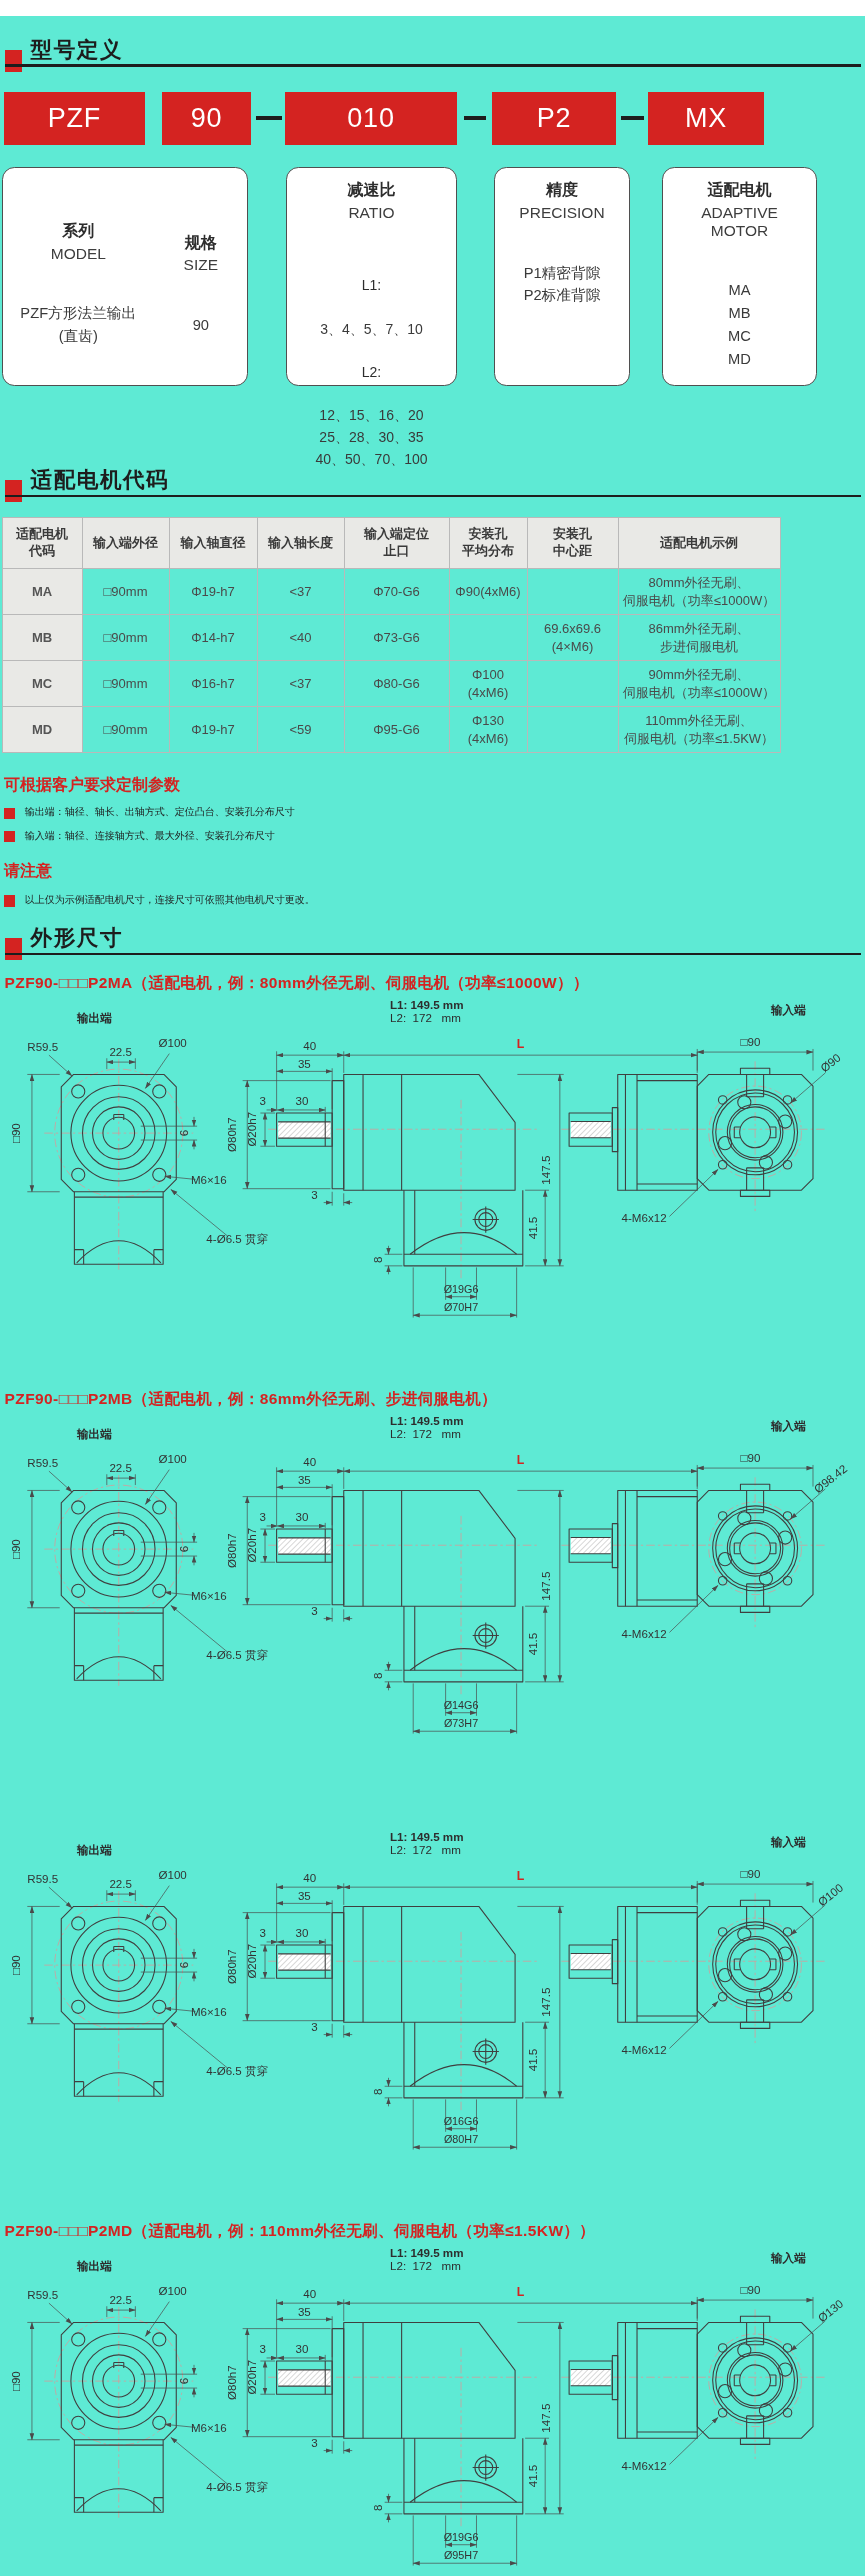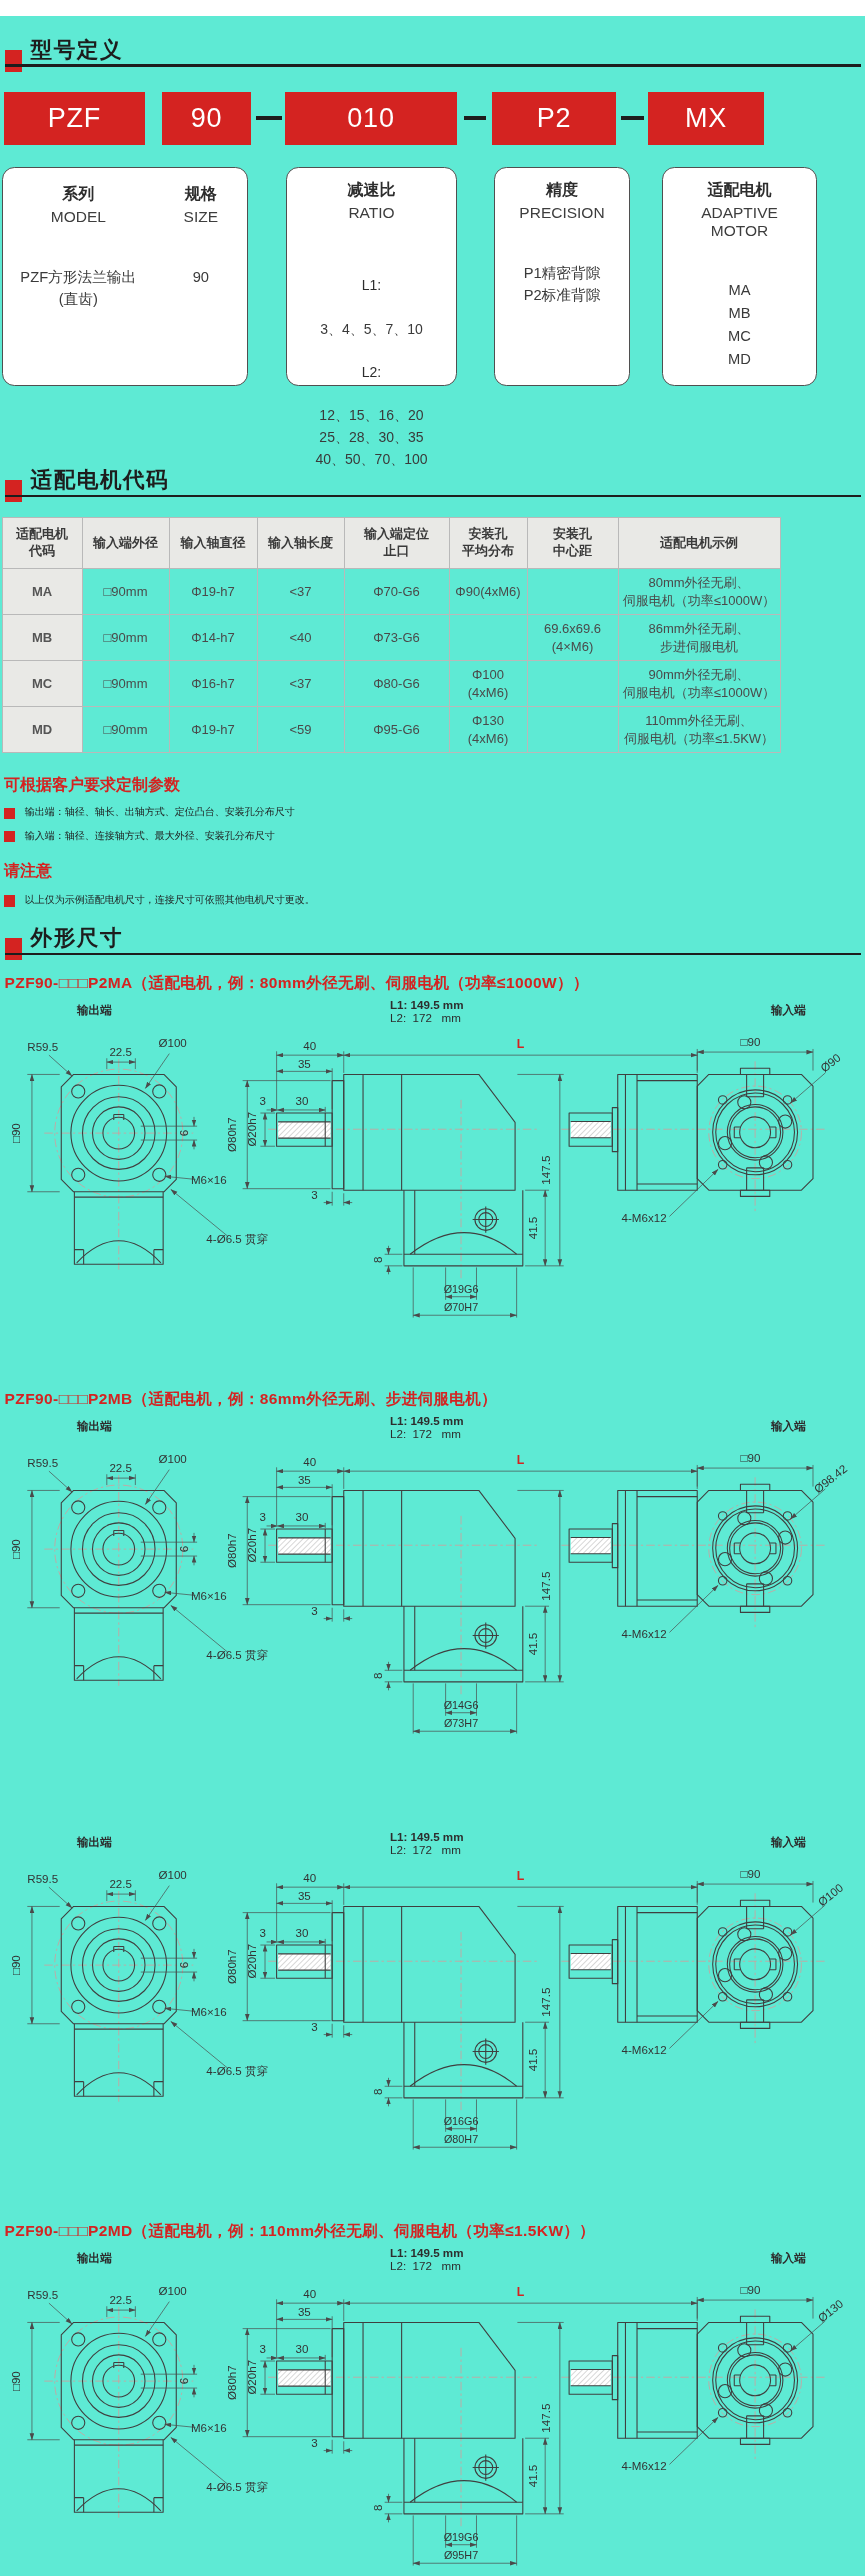--- a/index.html
+++ b/index.html
@@ -19,21 +19,21 @@
   .dash { position:absolute; top:100px; height:3.9px; background:#1d1d1d; }
   .code-row .dash { top:24px; }
 
   
   .cards { position:absolute; top:151px; left:0; width:866px; height:219px; }
   .card { position:absolute; top:0; height:219px; border:1.5px solid #4f4f4f; border-radius:12.4px;
           background:#fff; text-align:center; box-sizing:border-box; padding-top:12.4px; }
   .card .cn { font-size:16px; font-weight:bold; color:#2d2d2d; }
   .card .en { font-size:15.5px; color:#3d3d3d; margin-top:2.3px; white-space:pre-line; line-height:1.15; }
   .card .val { font-size:14.7px; color:#3a3a3a; margin-top:40px; white-space:pre-line; line-height:1.55; }
-  .card-flex { display:flex; align-items:flex-start; padding-top:4px; }
+  .card-flex { display:flex; align-items:center; padding-top:4px; }
   .card-col { padding-top:12.4px; box-sizing:border-box; }
   .vdiv { border-left:1.5px dashed #7d7d7d; margin:4.6px 0; }
   .ratio-block { margin-top:32px; font-size:14px; color:#3a3a3a; line-height:1.55; white-space:pre-line; }
   .ratio-lab { font-size:14px; font-weight:normal; color:#2d2d2d; line-height:1.55; }
   .val-tight { margin-top:23px; }
 
   
   .motor-table { position:absolute; top:501px; left:1.5px; border-collapse:collapse; table-layout:fixed; }
   .motor-table th, .motor-table td { border:0.8px solid #b9b9b9; text-align:center; vertical-align:middle;
       white-space:pre-line; padding:1.5px 3.1px; box-sizing:border-box; }
@@ -47,21 +47,21 @@
   .bullet { display:flex; align-items:flex-start; margin:9.3px 0 0 0; font-size:10px; font-weight:500; color:#1d1d1d; }
   .bullet .bsq { flex:0 0 11.6px; height:11.6px; background:#d42321; margin:2.3px 9.3px 0 0; }
   .notes .red-t2 { margin-top:18.5px; }
   .notes .b2 { margin-top:10.8px; }
 
   
   .diagrams { position:absolute; top:951px; left:0; width:866px; }
   .diagram { position:relative; width:826px; height:416px;padding-left:30px; }
   .dtitle { position:absolute; top:6.2px; left:4.6px; color:#d42321; font-size:15.5px; font-weight:600; letter-spacing:0.4px; }
   .dlab { position:absolute; font-size:11.6px; color:#2d2d2d; font-weight:600; white-space:pre; }
-  .lab-out { top:36px; left:77px; }
+  .lab-out { top:44px; left:77px; }
   .lab-l1 { top:31px; left:390px; font-weight:600; }
   .lab-l2 { top:44px; left:390px; font-weight:400; }
   .lab-in { top:36px; left:771px; }
   .draw { position:absolute; top:65px; left:5.4px; width:855px; height:301px; }
 
   .draw .ln { stroke:#3f3f3f; stroke-width:1.4; fill:none; stroke-linejoin:round; }
   .draw .dm { stroke:#4a4a4a; stroke-width:0.9; fill:none; }
   .draw .cl { stroke:#e59191; stroke-width:0.9; fill:none; stroke-dasharray:11 4 3 4; }
   .draw .ht { fill:url(#hx); stroke:none; }
   .draw text { font-family:"Liberation Sans","DejaVu Sans",sans-serif; font-size:15px; fill:#333; stroke:none; }

